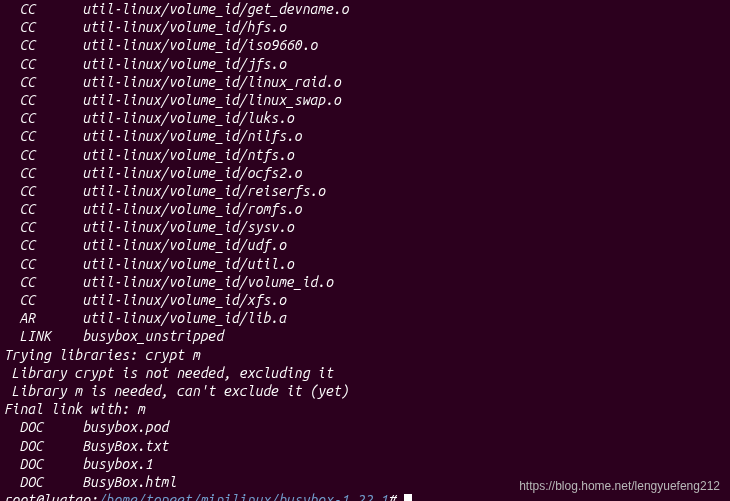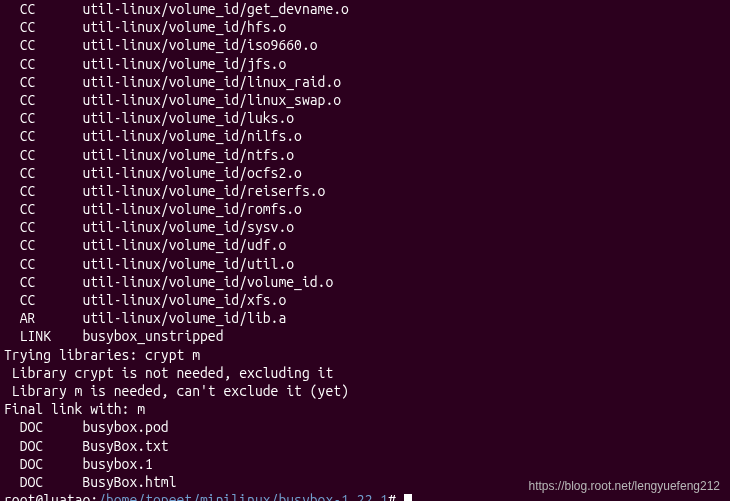--- a/index.html
+++ b/index.html
@@ -12,21 +12,21 @@
       width: 730px;
       height: 501px;
       overflow: hidden;
       position: relative;
       padding: 0;
     }
     .terminal {
       white-space: pre;
       padding: 0 4px;
     }
-    .line { display: block; }
+    .line { display: block; font-style: italic; }
     .prompt-line { color: #ffffff; }
     .prompt-user-host { color: #ffffff; }
     .prompt-path { color: #729fcf; }
     .watermark {
       position: absolute;
       right: 10px;
       bottom: 6px;
       color: #b8b8b8;
       font-family: Arial, sans-serif;
       font-size: 12px;
@@ -38,13 +38,13 @@
       height: 14px;
       background: #ffffff;
       vertical-align: text-bottom;
     }
   </style>
 </head>
 <body>
 
 <div class="terminal"><span class="line">  CC      util-linux/volume_id/get_devname.o</span><span class="line">  CC      util-linux/volume_id/hfs.o</span><span class="line">  CC      util-linux/volume_id/iso9660.o</span><span class="line">  CC      util-linux/volume_id/jfs.o</span><span class="line">  CC      util-linux/volume_id/linux_raid.o</span><span class="line">  CC      util-linux/volume_id/linux_swap.o</span><span class="line">  CC      util-linux/volume_id/luks.o</span><span class="line">  CC      util-linux/volume_id/nilfs.o</span><span class="line">  CC      util-linux/volume_id/ntfs.o</span><span class="line">  CC      util-linux/volume_id/ocfs2.o</span><span class="line">  CC      util-linux/volume_id/reiserfs.o</span><span class="line">  CC      util-linux/volume_id/romfs.o</span><span class="line">  CC      util-linux/volume_id/sysv.o</span><span class="line">  CC      util-linux/volume_id/udf.o</span><span class="line">  CC      util-linux/volume_id/util.o</span><span class="line">  CC      util-linux/volume_id/volume_id.o</span><span class="line">  CC      util-linux/volume_id/xfs.o</span><span class="line">  AR      util-linux/volume_id/lib.a</span><span class="line">  LINK    busybox_unstripped</span><span class="line">Trying libraries: crypt m</span><span class="line"> Library crypt is not needed, excluding it</span><span class="line"> Library m is needed, can't exclude it (yet)</span><span class="line">Final link with: m</span><span class="line">  DOC     busybox.pod</span><span class="line">  DOC     BusyBox.txt</span><span class="line">  DOC     busybox.1</span><span class="line">  DOC     BusyBox.html</span><span class="line prompt-line"><span class="prompt-user-host">root@luatao</span><span>:</span><span class="prompt-path">/home/topeet/minilinux/busybox-1.22.1</span><span># </span><span class="cursor"></span></span></div>
 
-<div class="watermark">https://blog.root.net/lengyuefeng212</div>
+<div class="watermark">https://blog.home.net/lengyuefeng212</div>
 
 </body></html>

